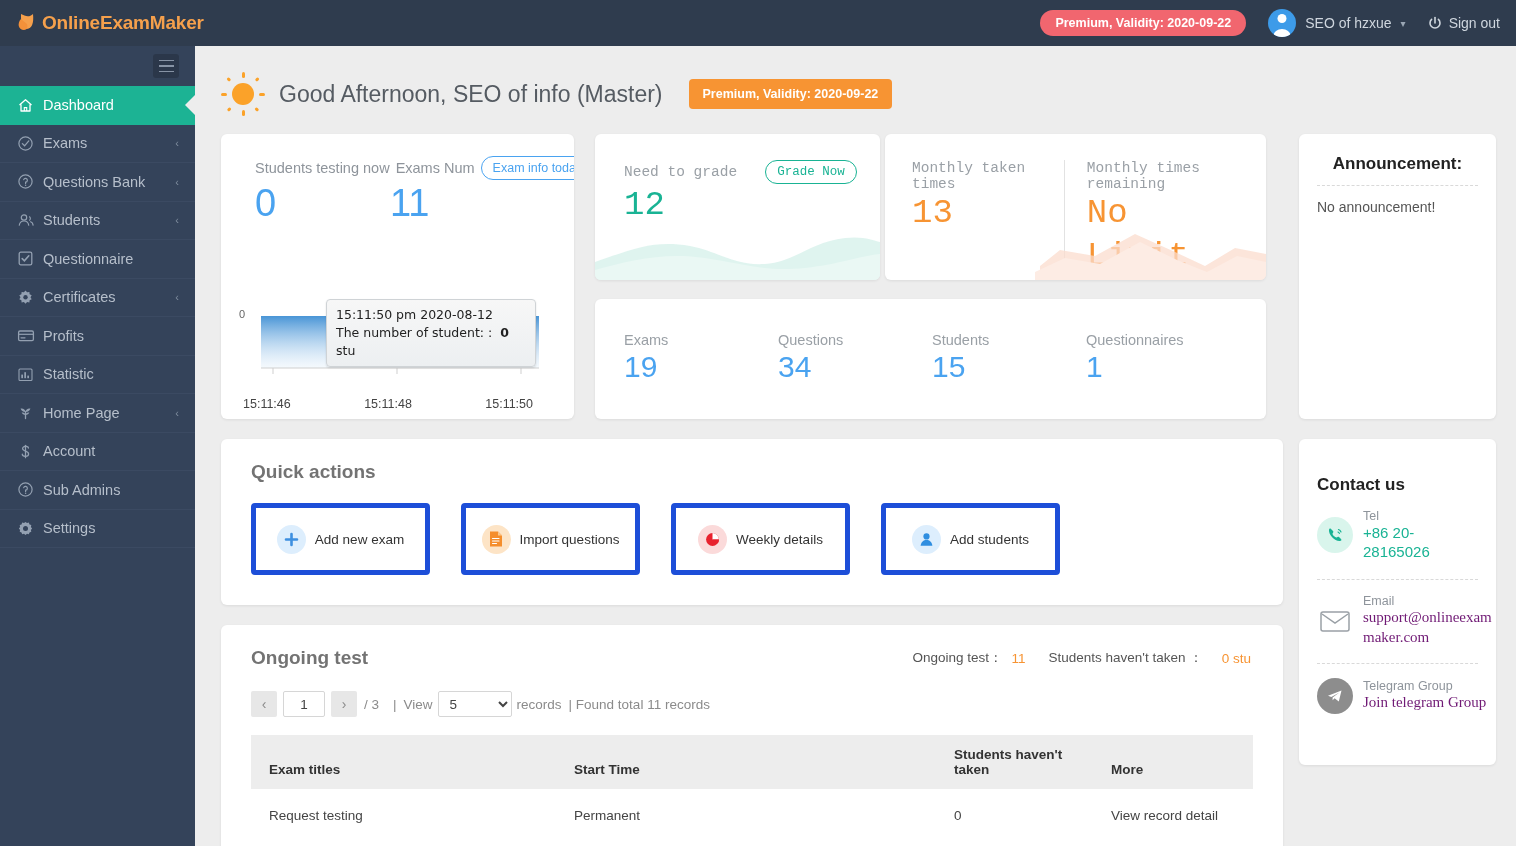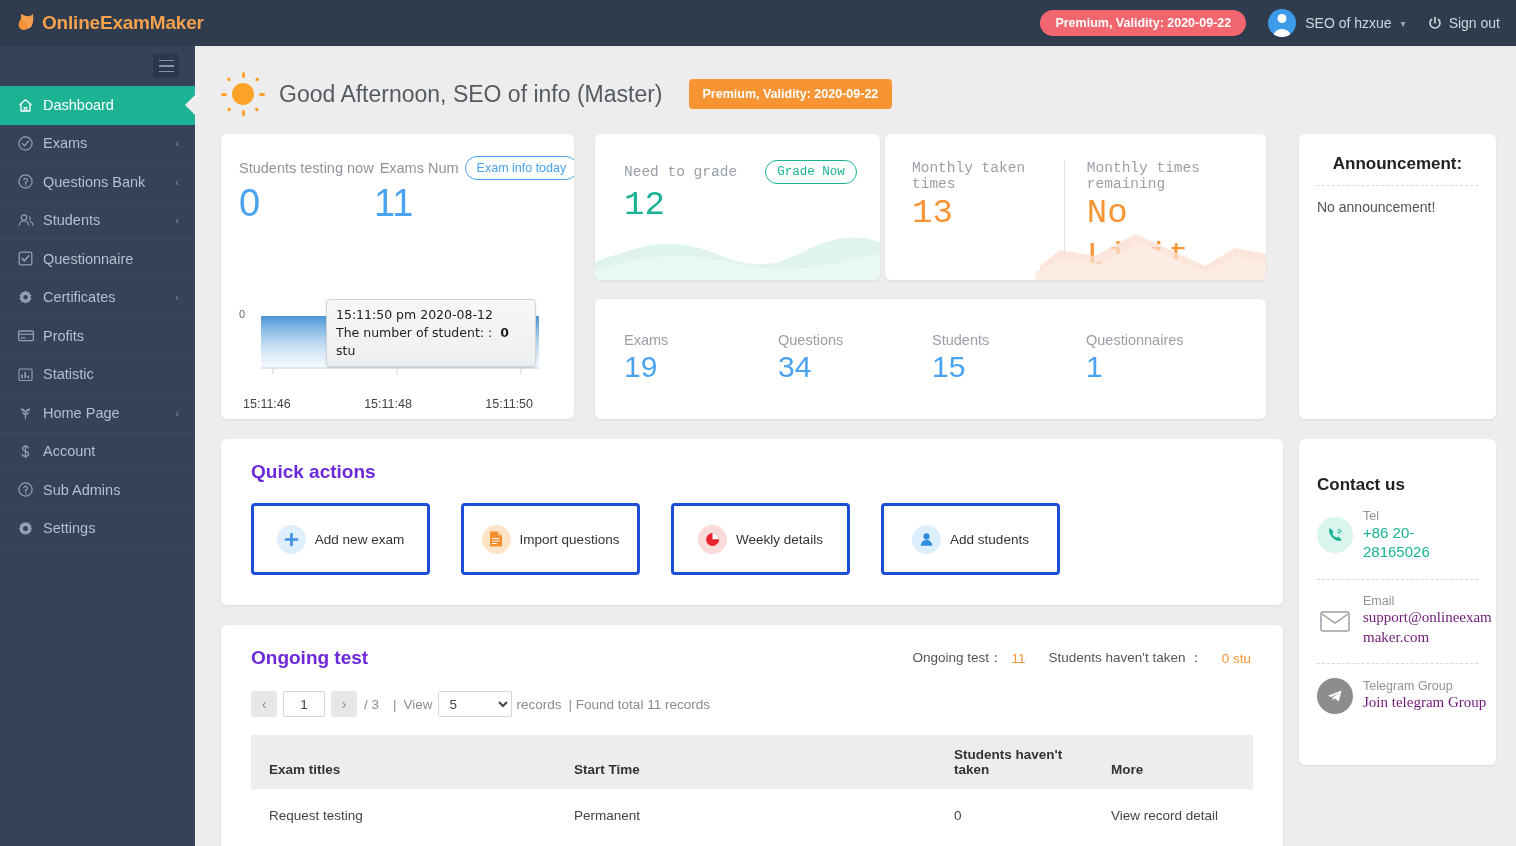--- a/index.html
+++ b/index.html
@@ -82,21 +82,21 @@
     border-radius: 4px; padding: 8px 14px; margin-left: 12px; white-space: nowrap;
   }
 
   .cols { display: flex; padding: 18px 17px 0 26px; gap: 16px; align-items: flex-start; }
   .col-main { width: 1062px; }
   .col-side { width: 197px; }
 
   .card { background: #fff; border-radius: 6px; box-shadow: 0 1px 3px rgba(0,0,0,.08); position: relative; overflow: hidden; }
 
   .row1 { display: flex; gap: 21px; }
-  .card-live { width: 353px; height: 285px; padding: 22px 18px 0 18px; }
+  .card-live { width: 353px; height: 285px; padding: 22px 18px 0 34px; }
   .live-head { display: flex; align-items: center; gap: 6px; }
   .live-lbl { color: #8e949b; font-size: 14.5px; white-space: nowrap; }
   .pill-outline {
     border: 1px solid #4aa3f0; color: #4aa3f0; border-radius: 12px;
     font-size: 12.5px; padding: 4px 11px; white-space: nowrap;
   }
   .pill-outline.green { border-color: #19b394; color: #19b394; }
   .live-nums { display: flex; margin-top: 2px; }
   .big-blue { color: #4aa3f0; font-size: 38px; font-weight: 300; line-height: 1.15; }
   .num0 { width: 135px; }
@@ -124,24 +124,24 @@
   .month-col.sep { border-left: 1px solid #e2e2e2; padding-left: 22px; }
   .sub-lbl { color: #9aa0a6; font-size: 14.5px; }
   .wave { position: absolute; left: 0; right: 0; bottom: 0; height: 58px; }
 
   .card-counts { height: 120px; display: flex; align-items: center; padding-left: 29px; }
   .count-cell { width: 154px; }
   .count-lbl { color: #9aa0a6; font-size: 14.5px; }
   .count-val { color: #4aa3f0; font-size: 30px; font-weight: 300; line-height: 1.25; }
 
   .card-quick { margin-top: 20px; height: 166px; padding: 22px 26px 0 30px; }
-  .sec-title { font-size: 19px; font-weight: 700; color: #6d28d9; }
+  .sec-title { font-size: 19px; font-weight: 700; color: #737373; }
   .qa-row { display: flex; gap: 31px; margin-top: 20px; }
   .qa-box {
-    width: 179px; height: 72px; border: 3px solid #1d4ed8; border-radius: 4px;
+    width: 179px; height: 72px; border: 5px solid #1d4ed8; border-radius: 4px;
     display: flex; align-items: center; justify-content: center; gap: 9px;
   }
   .qa-ico { width: 29px; height: 29px; border-radius: 50%; display: flex; align-items: center; justify-content: center; flex: none; }
   .qa-lbl { font-size: 13.5px; color: #333; }
 
   .card-ongoing { margin-top: 20px; height: 238px; padding: 22px 26px 0 30px; }
   .ong-head { display: flex; align-items: center; }
   .ong-meta { margin-left: auto; display: flex; align-items: center; gap: 9px; font-size: 13.5px; color: #555; padding-right: 6px; }
   .orange-n { color: #f79433; }
   .pager { display: flex; align-items: center; gap: 0; margin-top: 22px; font-size: 13.5px; color: #8b8b8b; }

